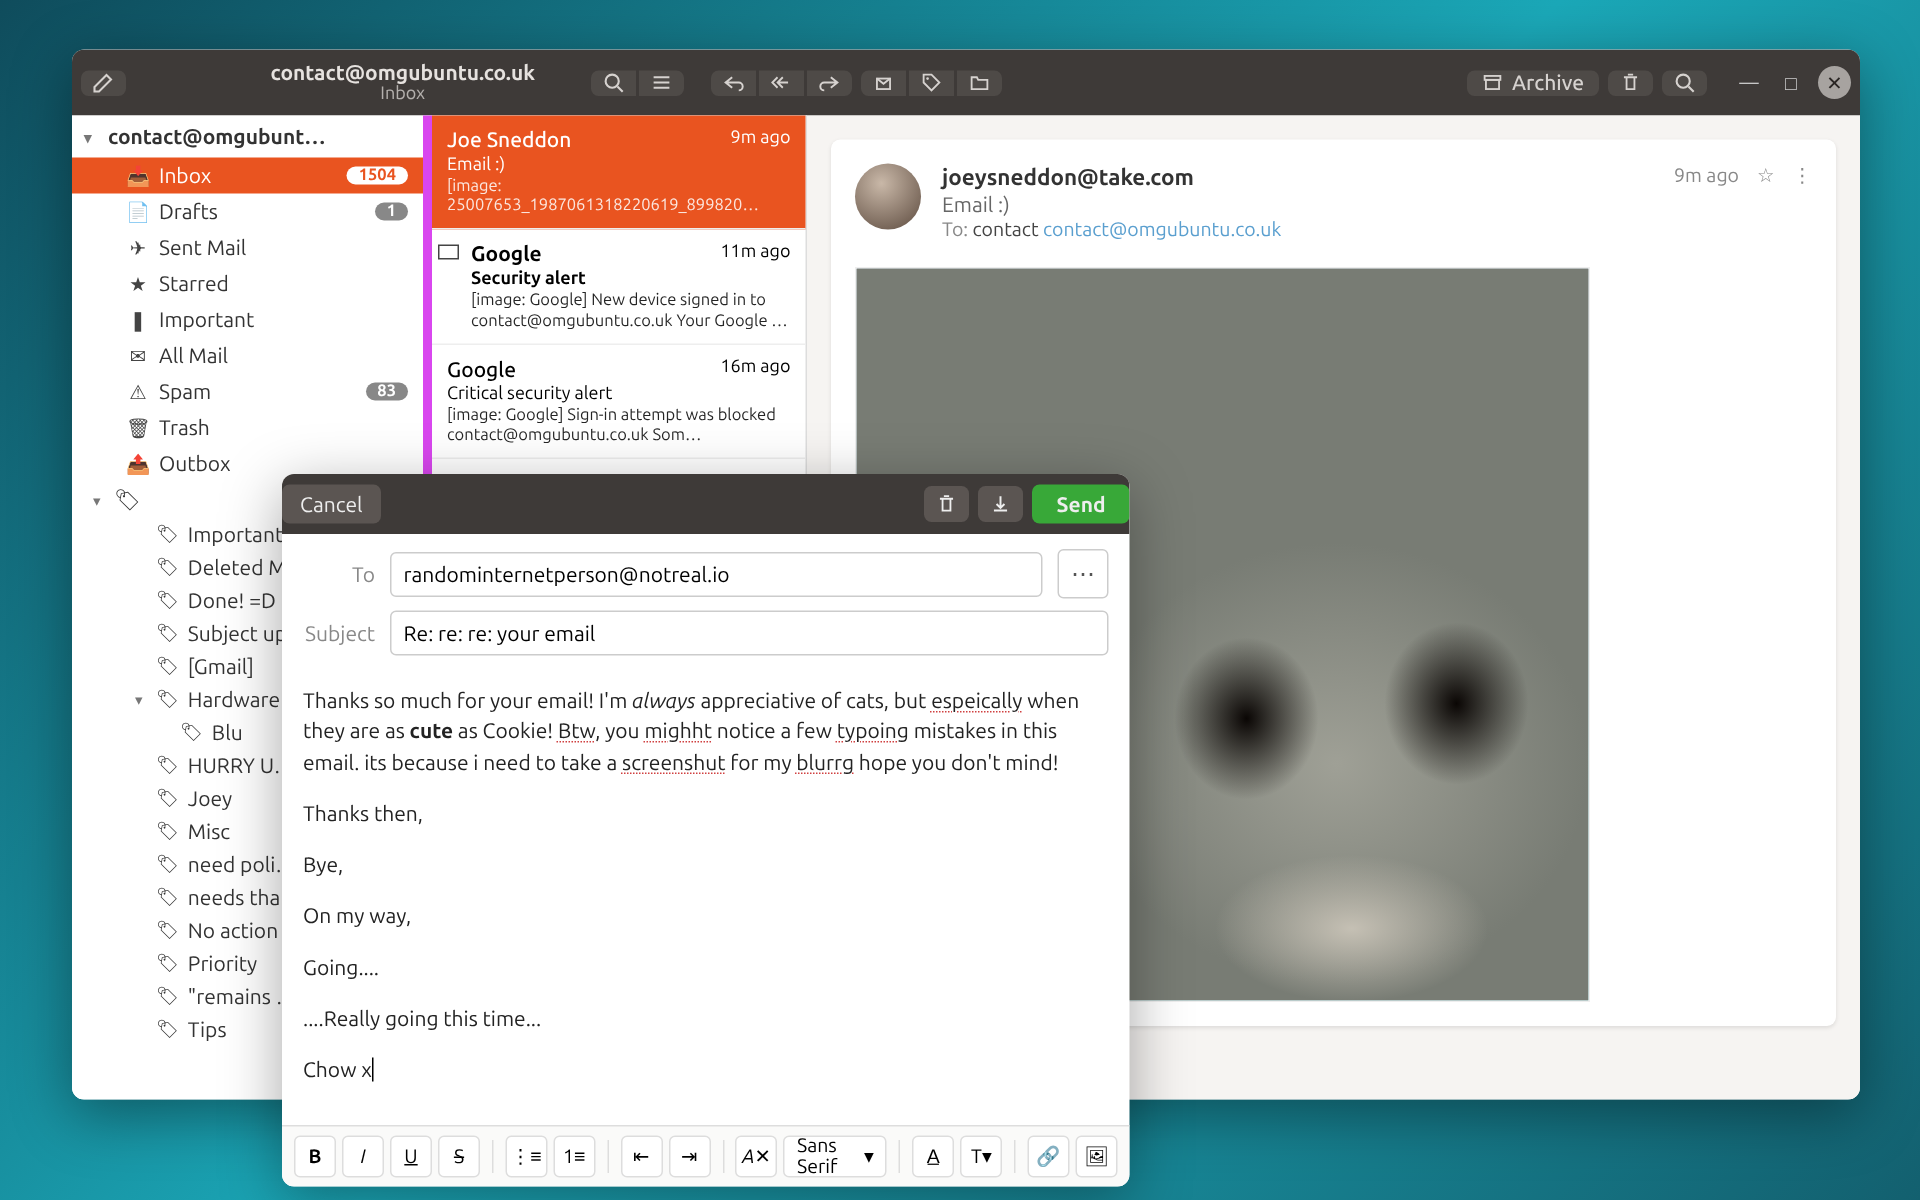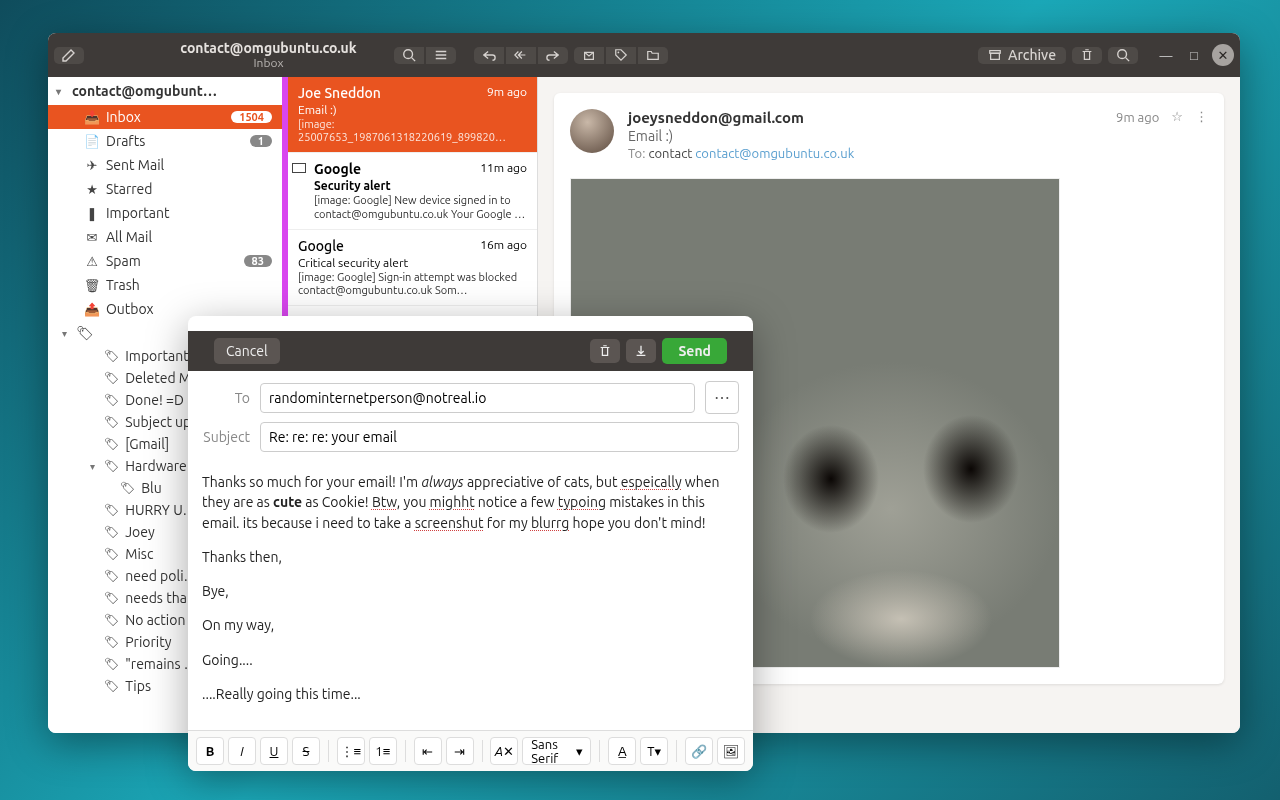--- a/index.html
+++ b/index.html
@@ -189,23 +189,22 @@
   box-shadow: 0 10px 40px rgba(0,0,0,0.35);
   overflow: hidden;
   display: flex;
   flex-direction: column;
 }
 .compose-bar {
   background: #3e3a38;
   height: 40px;
   display: flex;
   align-items: center;
-  padding: 0 26px;
+  padding: 0 0;
   gap: 6px;
-  margin-top: 15px;
 }
 .c-btn {
   background: #5b5552;
   color: #eee;
   border-radius: 5px;
   padding: 5px 12px;
   font-size: 14px;
   cursor: pointer;
 }
 .c-btn.icon { padding: 5px 8px; min-width: 30px; text-align: center; }
@@ -495,21 +494,21 @@
         <div class="subj">Critical security alert</div>
         <div class="prev">[image: Google] Sign-in attempt was blocked contact@omgubuntu.co.uk Som…</div>
       </div>
     </div>
 
     <div class="reader">
       <div class="card">
         <div class="hdr-row">
           <div class="avatar"></div>
           <div>
-            <div class="from-line">joeysneddon@gmail.com</div>
+            <div class="from-line">joeysneddon@take.com</div>
             <div class="subj-line">Email :)</div>
             <div class="to-line">
               <span>To:</span>
               <span class="name">contact</span>
               <span class="addr">contact@omgubuntu.co.uk</span>
             </div>
           </div>
           <div class="hdr-meta">
             <span>9m ago</span>
             <span style="cursor:pointer">☆</span>
@@ -551,20 +550,21 @@
     </div>
   </div>
 
   <div class="compose-body">
     <p><span>Thanks so much for your email! I'm </span><em>always</em><span> appreciative of cats, but </span><span class="miss">espeically</span><span> when they are as </span><strong>cute</strong><span> as Cookie! </span><span class="miss">Btw</span><span>, you </span><span class="miss">mighht</span><span> notice a few </span><span class="miss">typoing</span><span> mistakes in this email. its because i need to take a </span><span class="miss">screenshut</span><span> for my </span><span class="miss">blurrg</span><span> hope you don't mind!</span></p>
     <p>Thanks then,</p>
     <p>Bye,</p>
     <p>On my way,</p>
     <p>Going....</p>
     <p>....Really going this time...</p>
+    <p><span>Chow x</span><span class="cursor"></span></p>
   </div>
 
   <div class="compose-toolbar">
     <div class="ct-btn">
         <b>B</b>
       </div>
     <div class="ct-btn">
         <i>I</i>
       </div>
     <div class="ct-btn">

